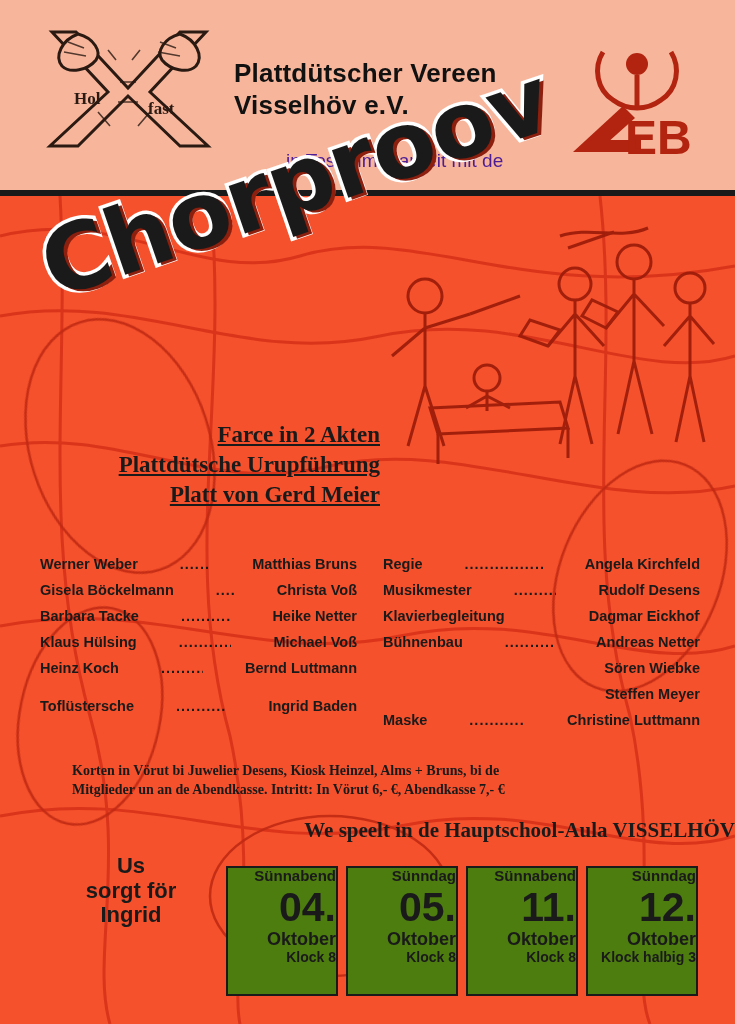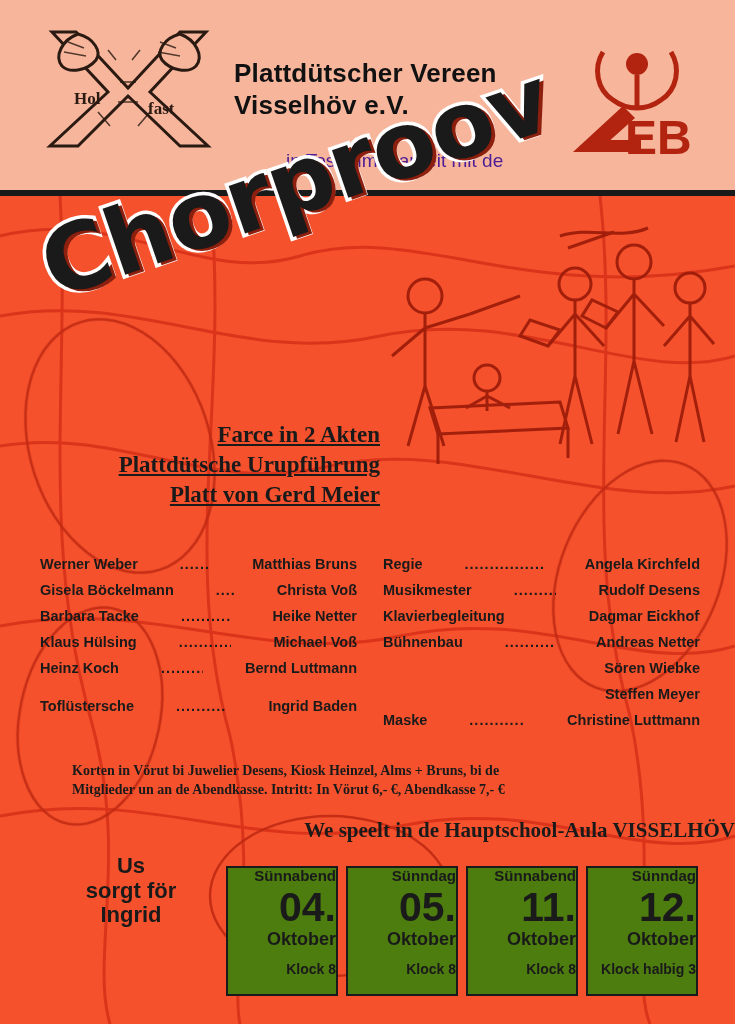--- a/index.html
+++ b/index.html
@@ -211,21 +211,21 @@
   }
   .date-box .mon {
     font-weight: bold;
     font-size: 18px;
     line-height: 1.1;
   }
   .date-box .time {
     font-weight: bold;
     font-size: 14px;
     line-height: 1.2;
-    margin-top: 12px;
+    margin-top: 0;
   }
 </style>
 </head>
 <body>
 
 <div class="poster">
 
   <svg class="bg-art" viewBox="0 0 735 828" xmlns="http://www.w3.org/2000/svg">
     <rect x="0" y="0" width="735" height="828" fill="#f4512c"></rect>
     <g stroke="#d62f18" stroke-width="3" fill="none" opacity="0.85">

